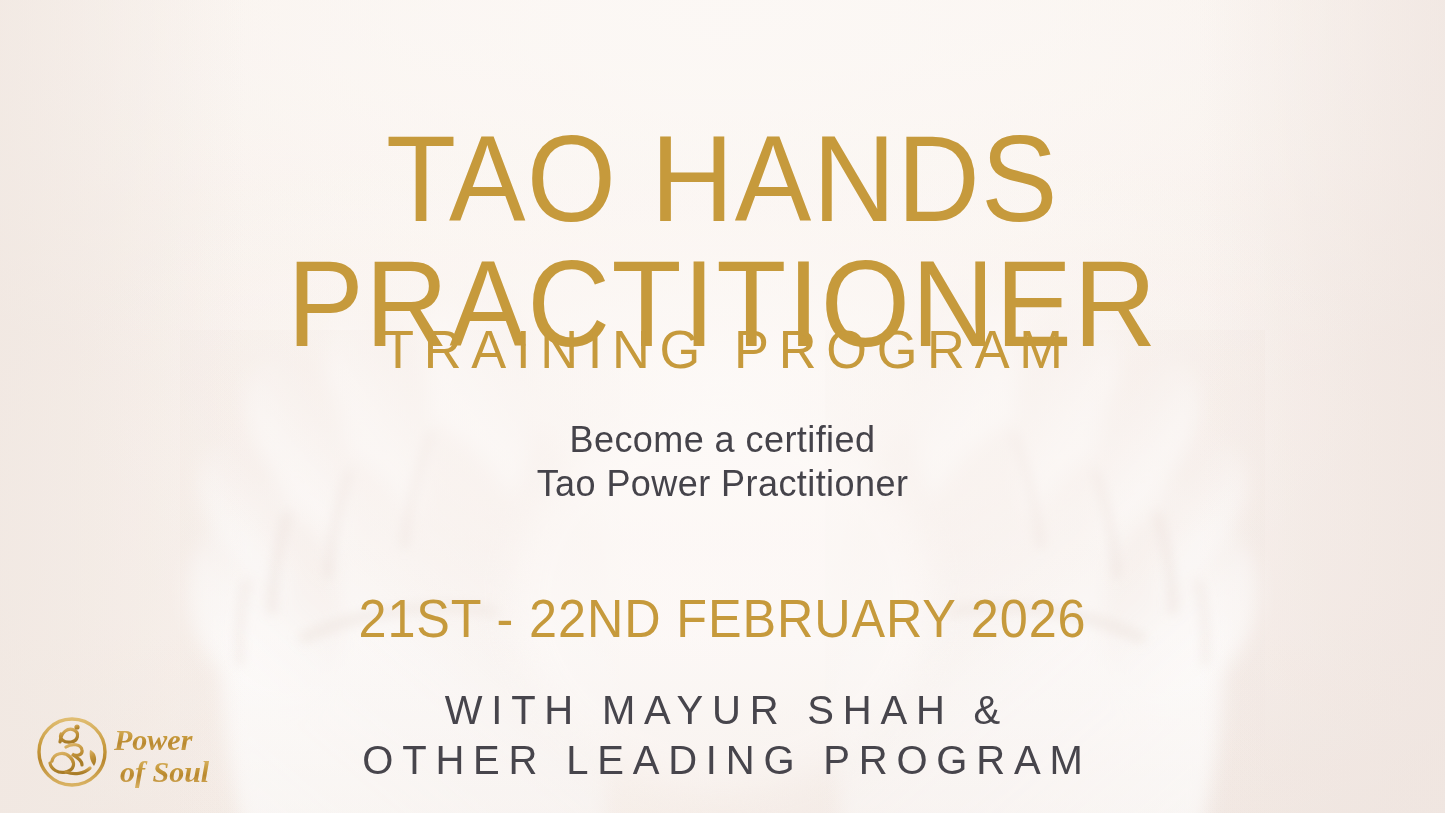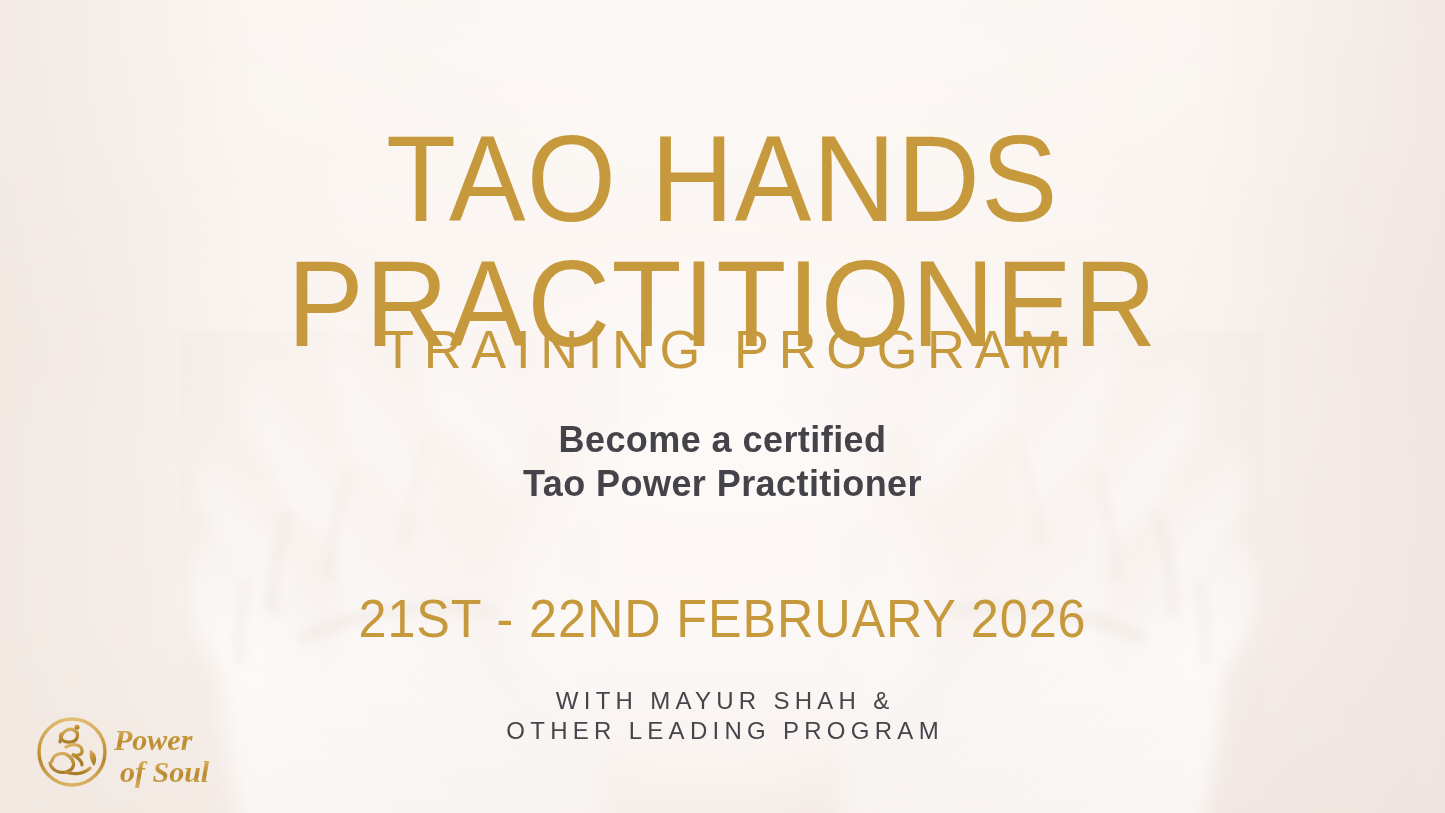--- a/index.html
+++ b/index.html
@@ -64,37 +64,37 @@
 
   .blurb{
     position:absolute;left:0;right:0;top:418px;
     text-align:center;
     color:#45434a;
     font-size:36px;
     font-weight:400;
     line-height:1.22;
     letter-spacing:.012em;
   }
-  .blurb span{display:block;font-weight:bold;}
+  .blurb span{display:block;}
 
   .dates{
     position:absolute;left:0;right:0;top:588px;
     text-align:center;
     color:#c69a3c;
     font-size:53px;
     font-weight:400;
     letter-spacing:.018em;
     transform:scaleX(.95);
   }
 
   .presenters{
     position:absolute;left:0;right:0;top:686px;
     text-align:center;
     color:#47454c;
-    font-size:24px;
+    font-size:40px;
     font-weight:400;
     line-height:1.24;
     letter-spacing:.22em;
     text-indent:.22em;
   }
   .presenters span{display:block;}
 
   
   .logo{
     position:absolute;left:28px;top:706px;

